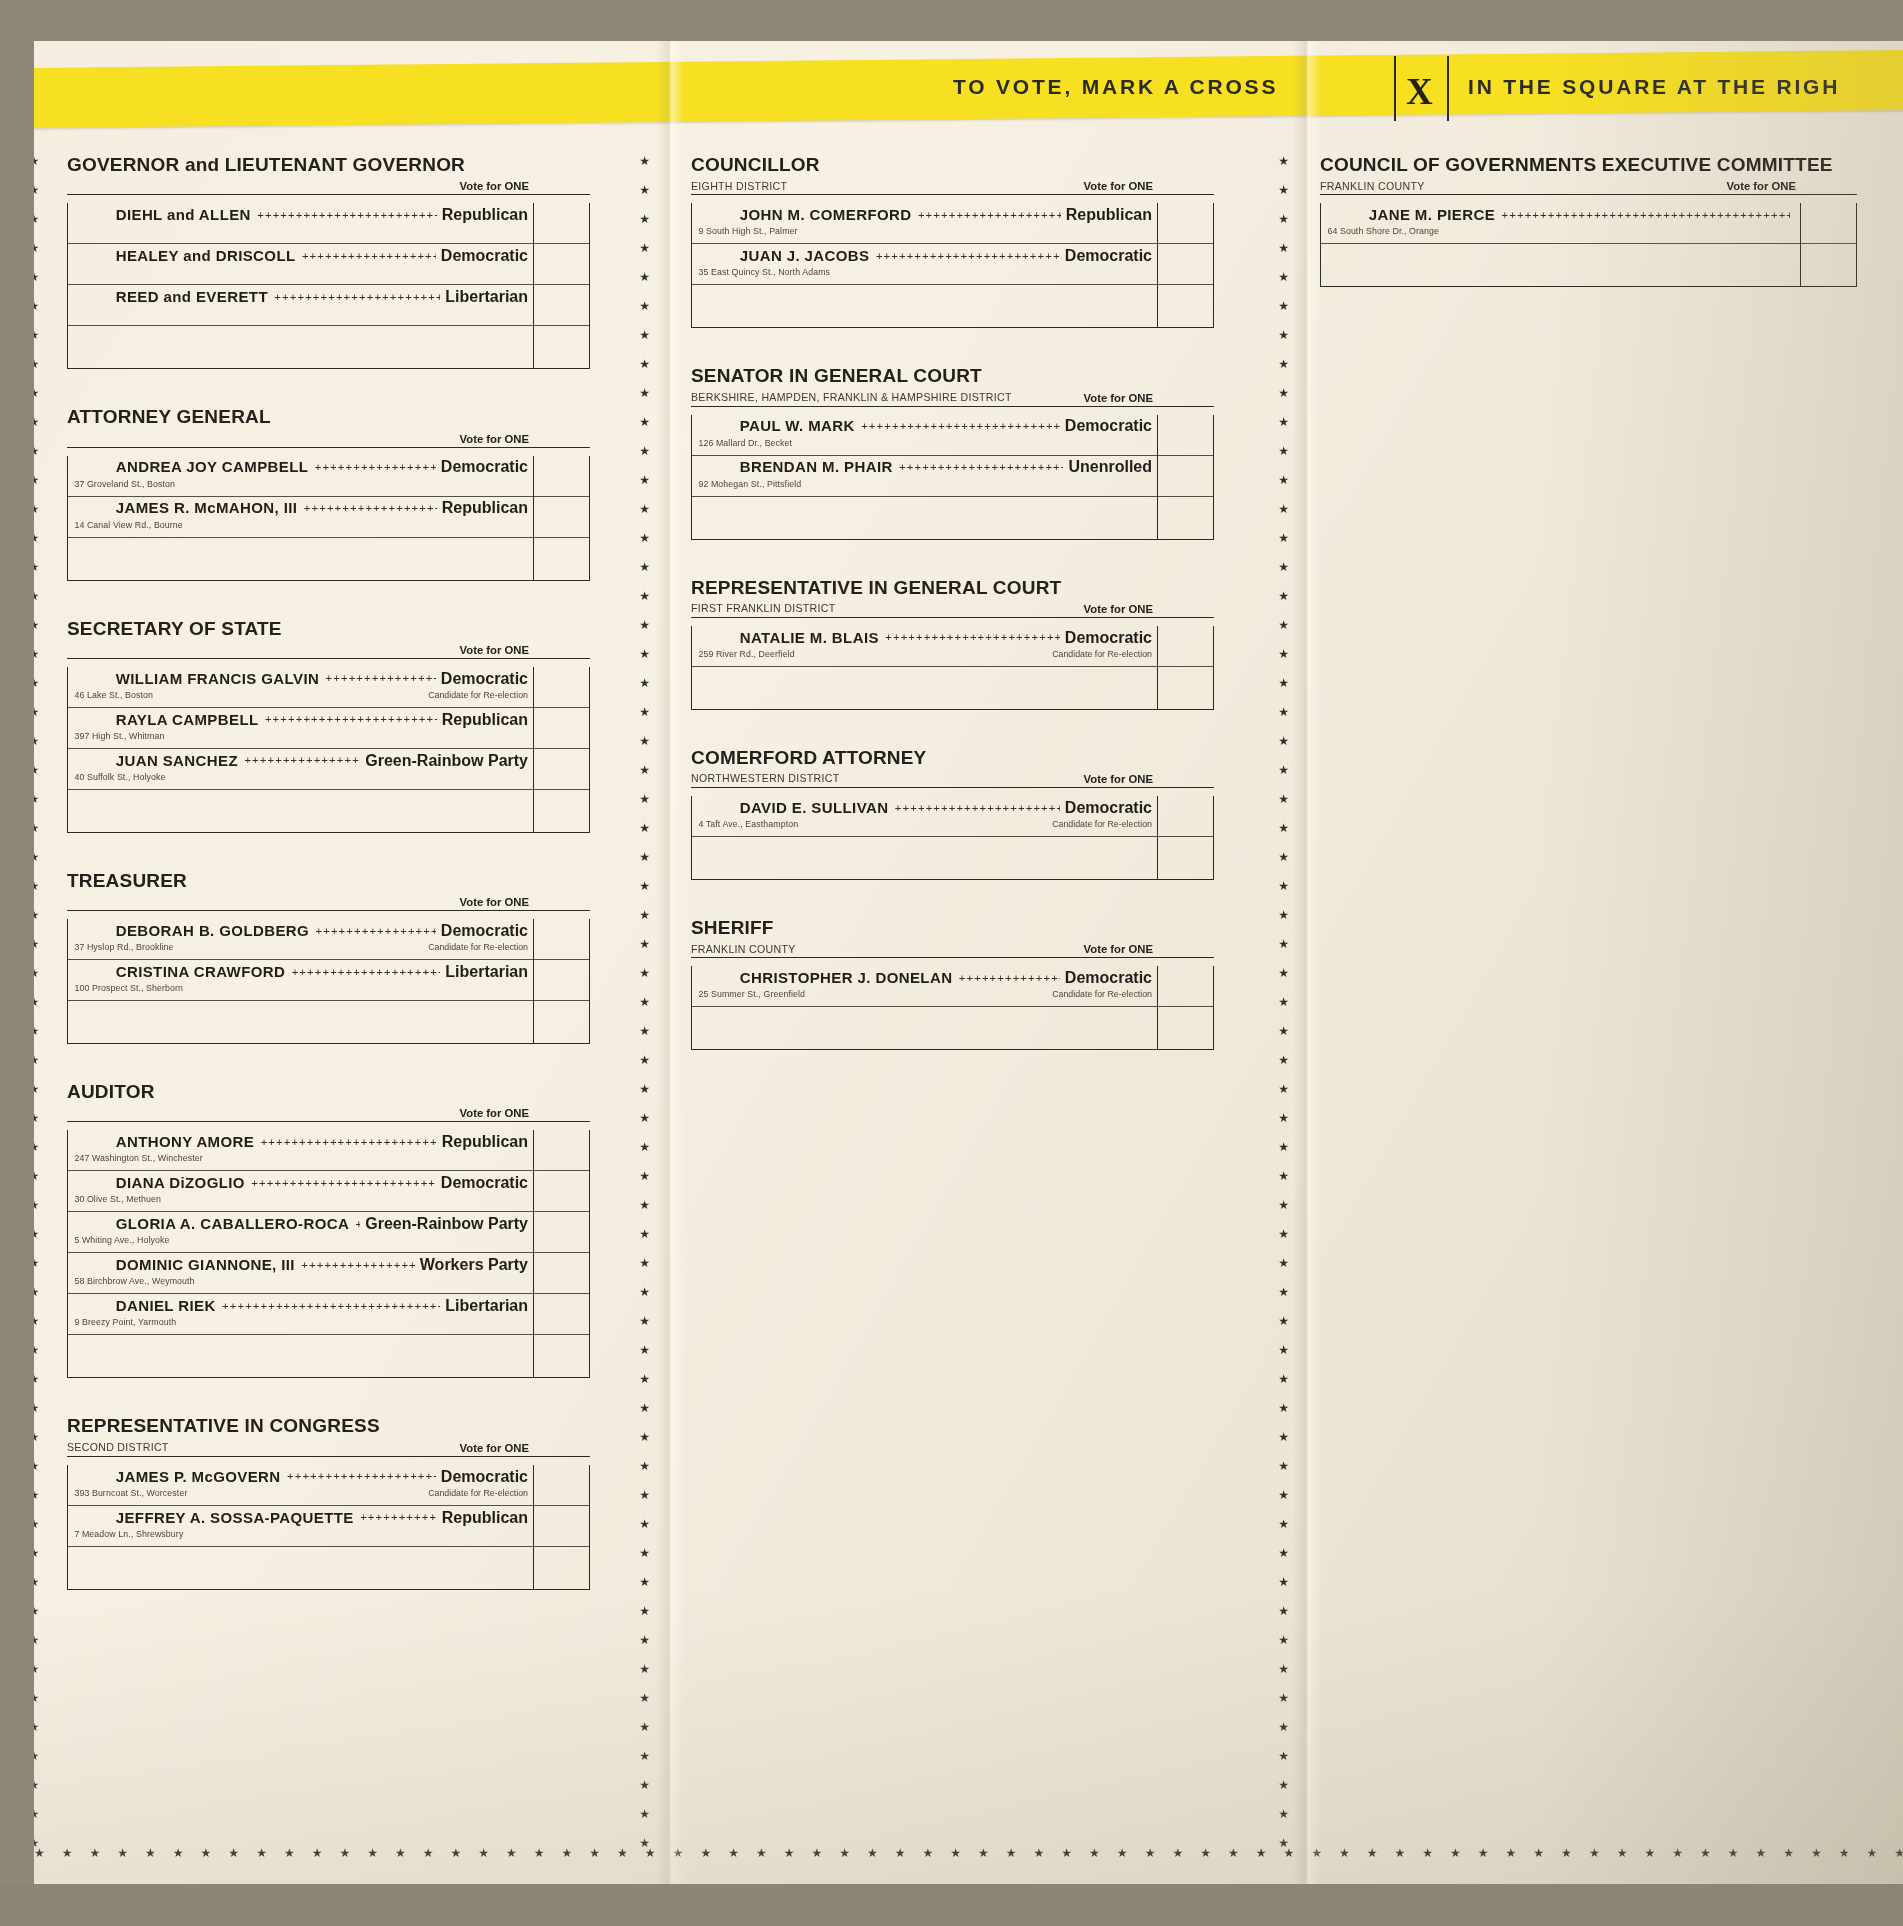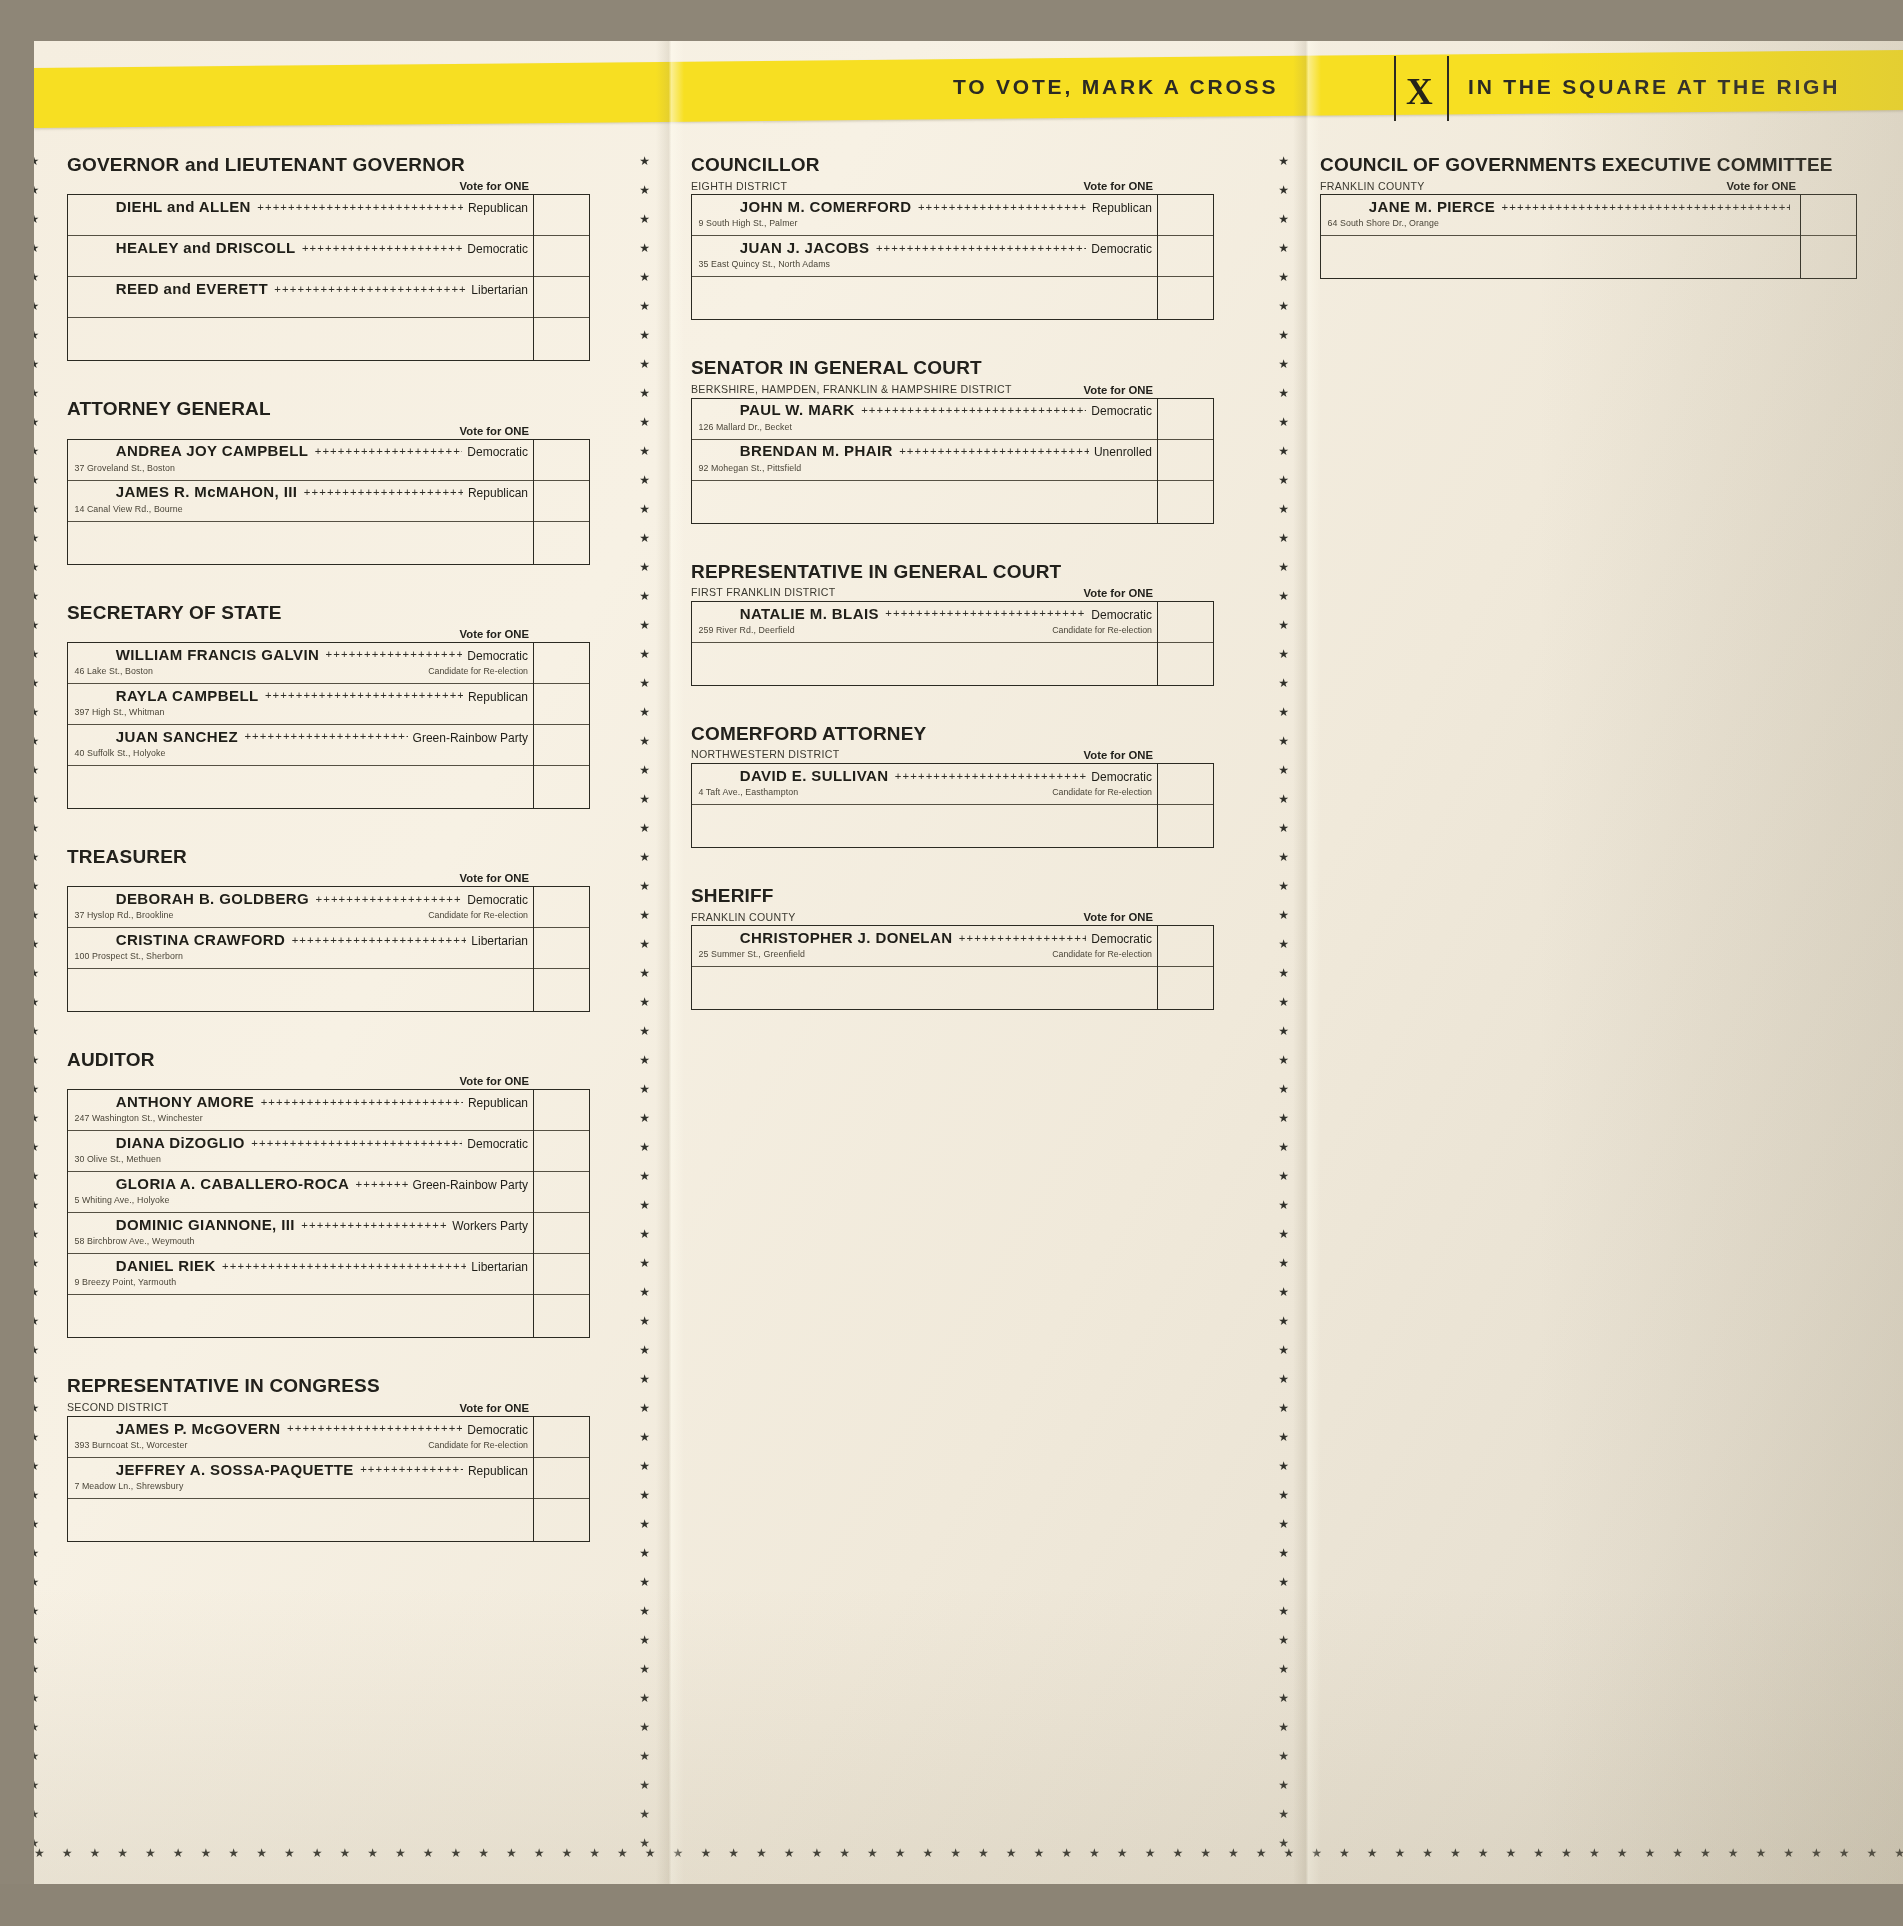--- a/index.html
+++ b/index.html
@@ -125,21 +125,21 @@
     color:#3a382f;
     text-transform:uppercase;
     position:absolute;
     left:0;
     bottom:2.8px;
   }
   .subrow {
     position:relative;
     height:15.5px;
     border-bottom:1.4px solid #2b2a22;
-    margin-bottom:0;
+    margin-bottom:8px;
   }
   .vote-for {
     position:absolute; right:61px; bottom:2.1px;
     font-size:11.3px; font-weight:bold; color:#22211c;
   }
 
   .cands {
     position:relative;
     border-left:1.4px solid #2b2a22;
     border-right:1.4px solid #2b2a22;
@@ -174,21 +174,21 @@
     margin:0 5px 0 6.4px;
     overflow:hidden;
     white-space:nowrap;
     font-size:11.3px;
     color:#2e2d26;
     letter-spacing:1.1px;
     position:relative;
     top:-1.4px;
   }
   .party {
-    font-size:12px; font-weight:normal; color:#1f1e18;
+    font-size:16px; font-weight:bold; color:#1f1e18;
   }
   .cand-addr {
     position:absolute; left:6.4px; top:23px;
     font-size:8.8px; color:#4a4538;
     letter-spacing:0.1px;
   }
   .reelect {
     position:absolute; right:61px; top:23px;
     font-size:8.8px; color:#4a4538;
   }

